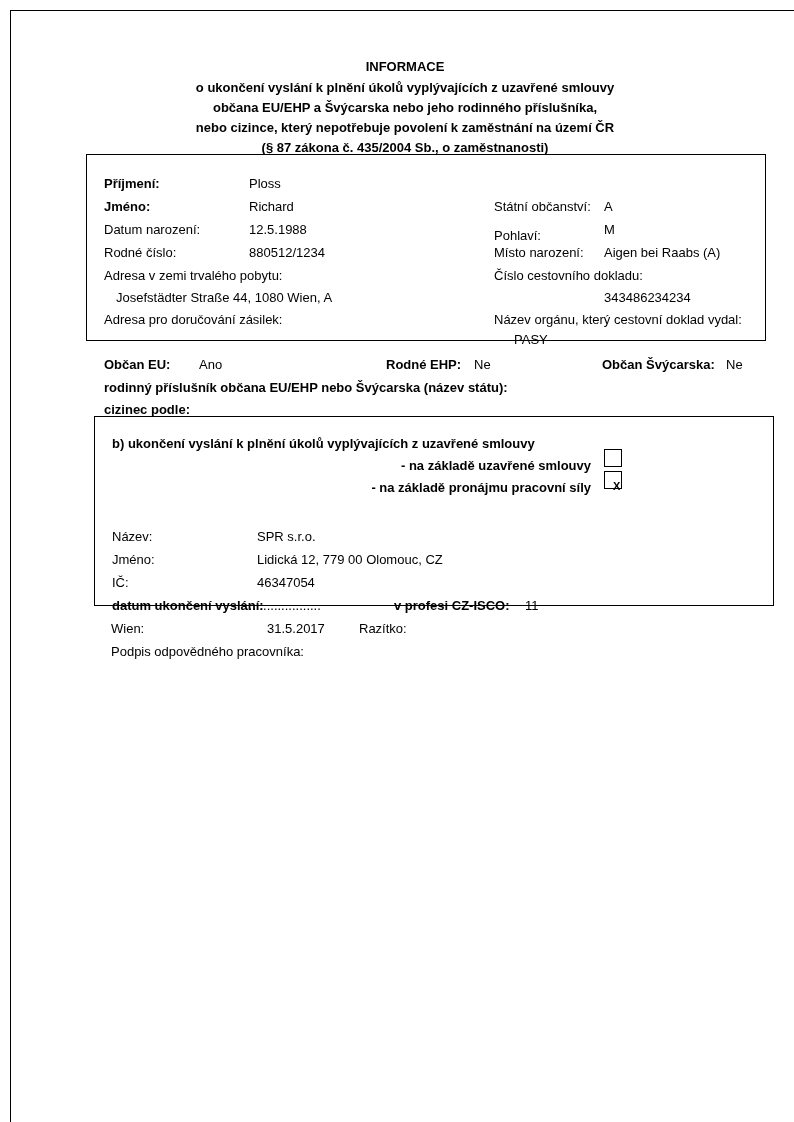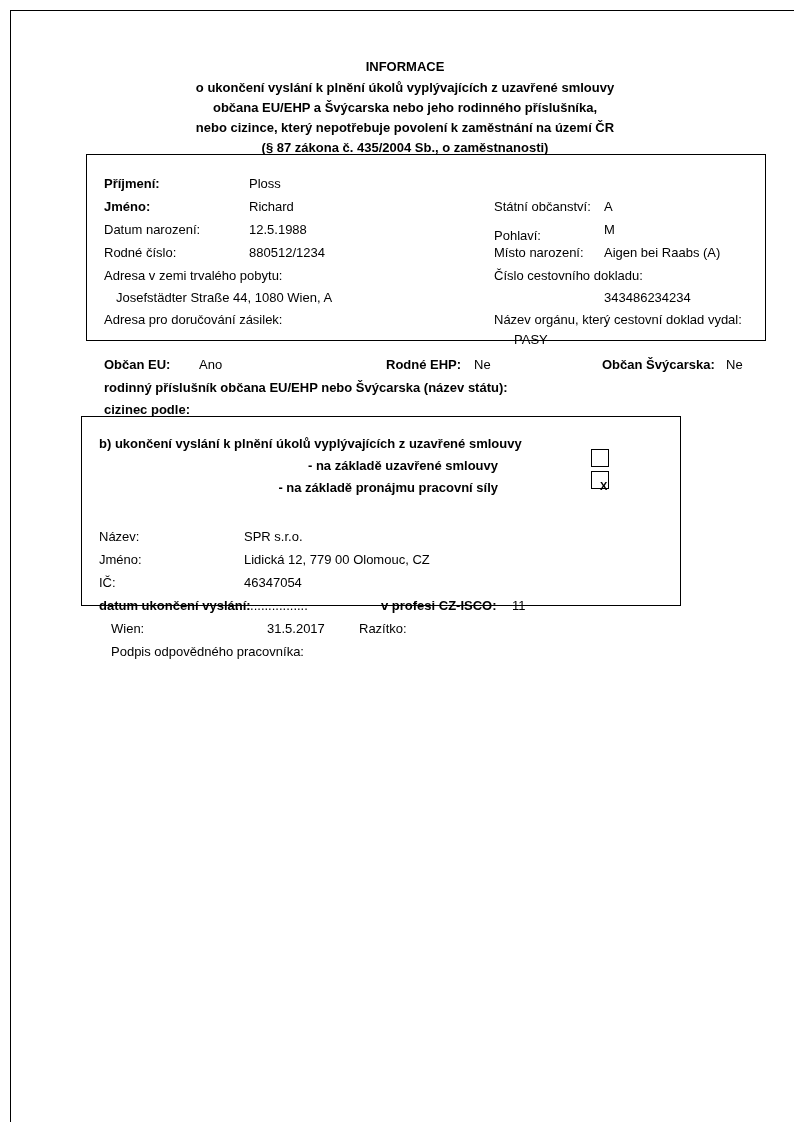--- a/index.html
+++ b/index.html
@@ -67,21 +67,21 @@
 
   <span class="abs b" style="left:85px;  top:338px">Občan EU:</span>
   <span class="abs" style="left:180px; top:338px">Ano</span>
   <span class="abs b" style="left:367px; top:338px">Rodné EHP:</span>
   <span class="abs" style="left:455px; top:338px">Ne</span>
   <span class="abs b" style="left:583px; top:338px">Občan Švýcarska:</span>
   <span class="abs" style="left:707px; top:338px">Ne</span>
   <span class="abs b" style="left:85px;  top:361px">rodinný příslušník občana EU/EHP nebo Švýcarska (název státu):</span>
   <span class="abs b" style="left:85px;  top:383px">cizinec podle:</span>
 
-  <div class="box" style="left:70px; top:405px; width:600px; height:190px">
+  <div class="box" style="left:83px; top:405px; width:680px; height:190px">
     <span class="abs b" style="left:9px; top:11px">b) ukončení vyslání k plnění úkolů vyplývajících z uzavřené smlouvy</span>
 
     <span class="abs b" style="right:174px; top:33px">- na základě uzavřené smlouvy</span>
     <span class="checkbox" style="left:509px; top:32px"></span>
 
     <span class="abs b" style="right:174px; top:55px">- na základě pronájmu pracovní síly</span>
     <span class="checkbox" style="left:509px; top:54px">X</span>
 
 
     <span class="abs" style="left:9px;   top:104px">Název:</span>

